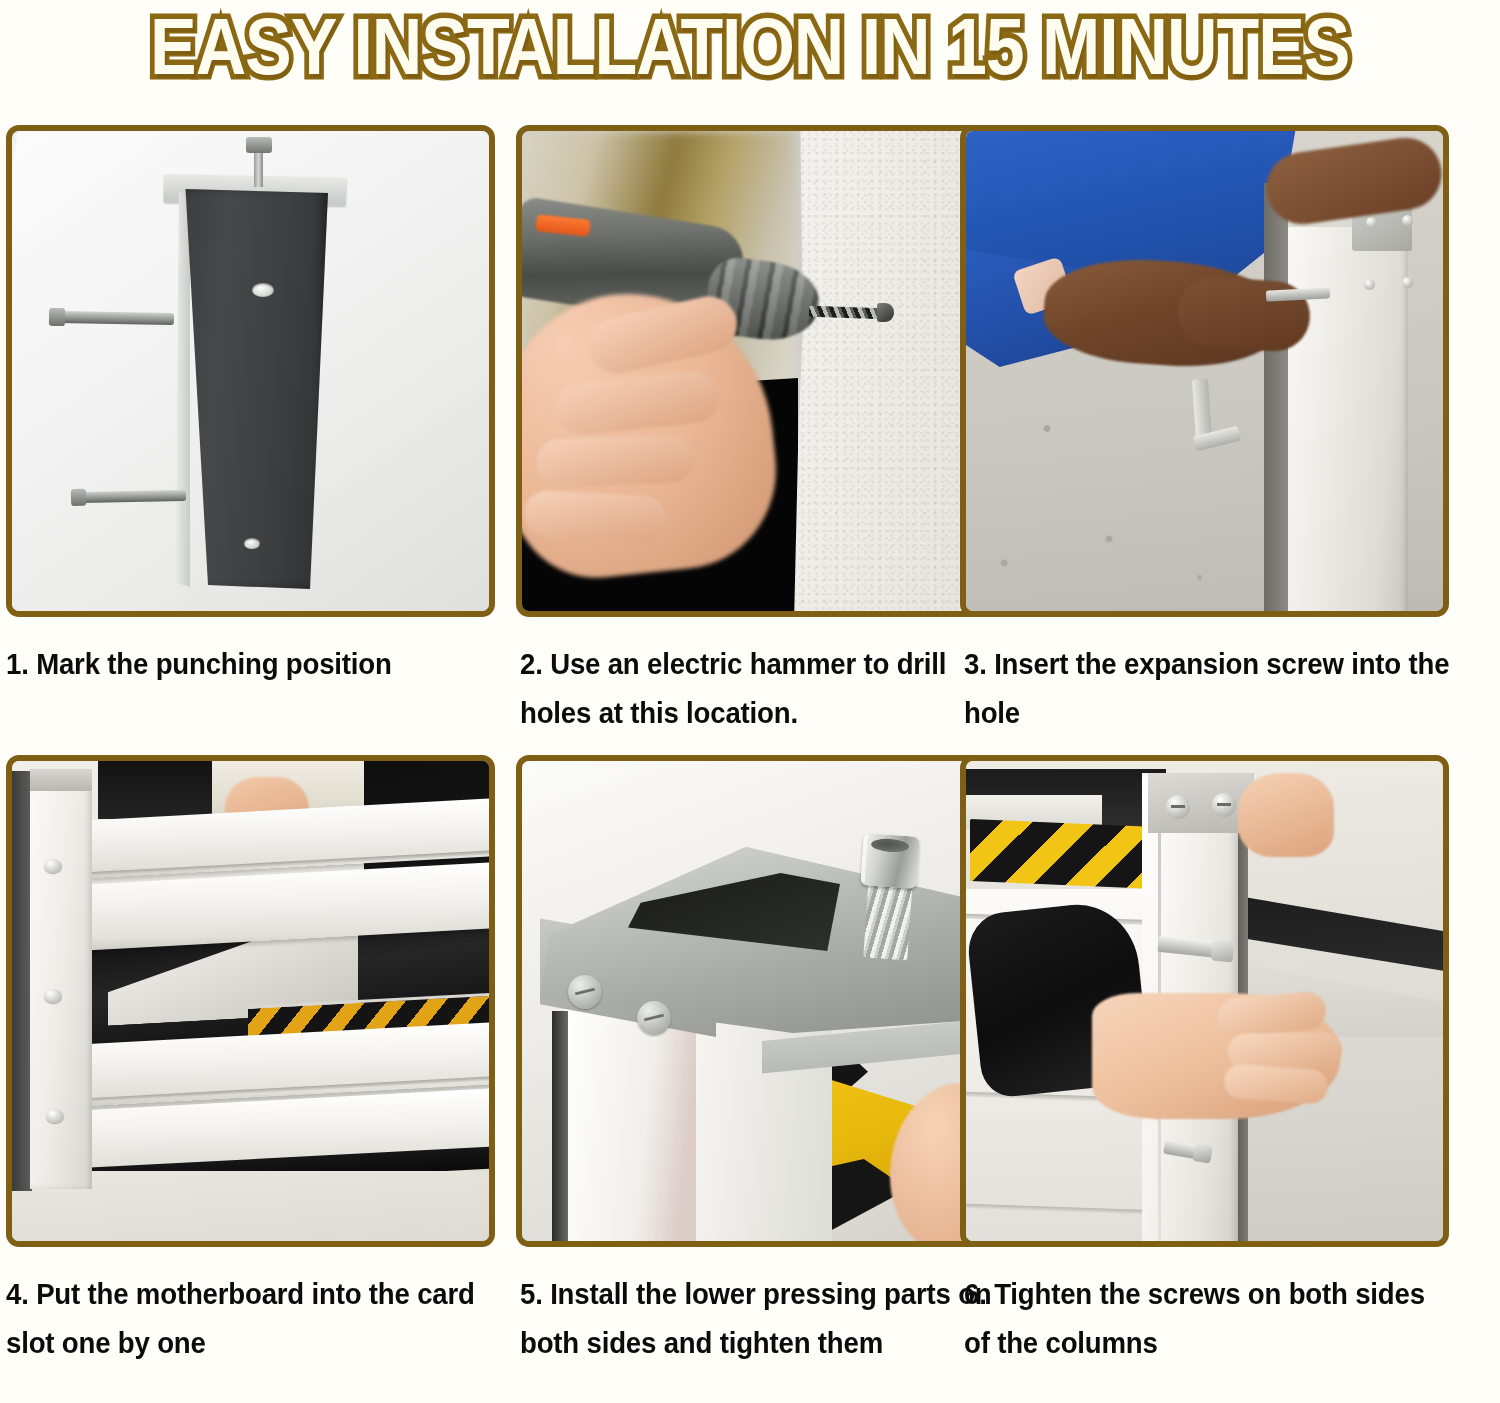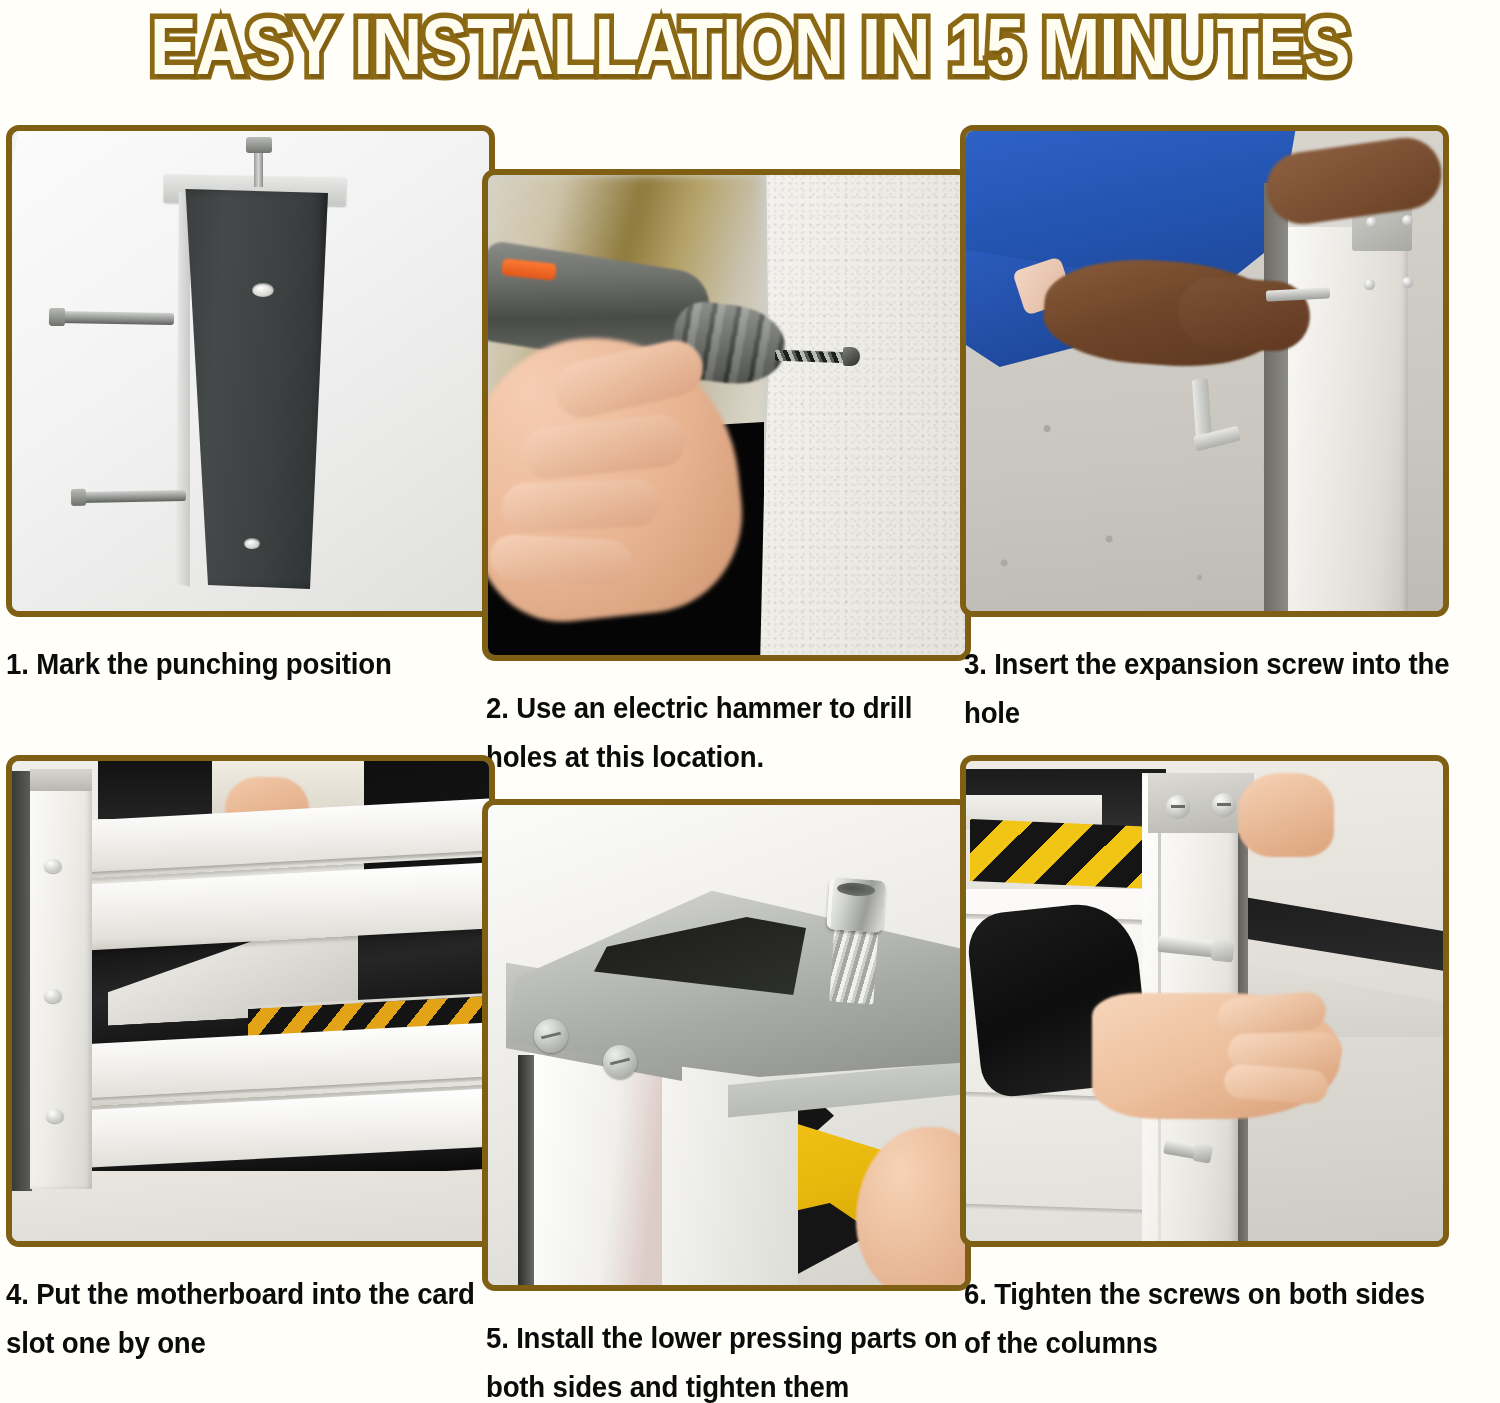--- a/index.html
+++ b/index.html
@@ -54,21 +54,21 @@
   }
   .row-1{ top:33px; }
   .row-2{ top:663px; }
 
   .cell{
     position:absolute;
     width:489px;
     height:640px;
   }
   .cell.c0{ left:6px; }
-  .cell.c1{ left:482px;margin-top:44px; }
+  .cell.c1{ left:516px; }
   .cell.c2{ left:960px; }
 
   .photo{
     position:relative;
     width:489px;
     height:492px;
     border:6px solid #7E5F14;
     border-radius:13px;
     overflow:hidden;
     background:#cfcfcb;

